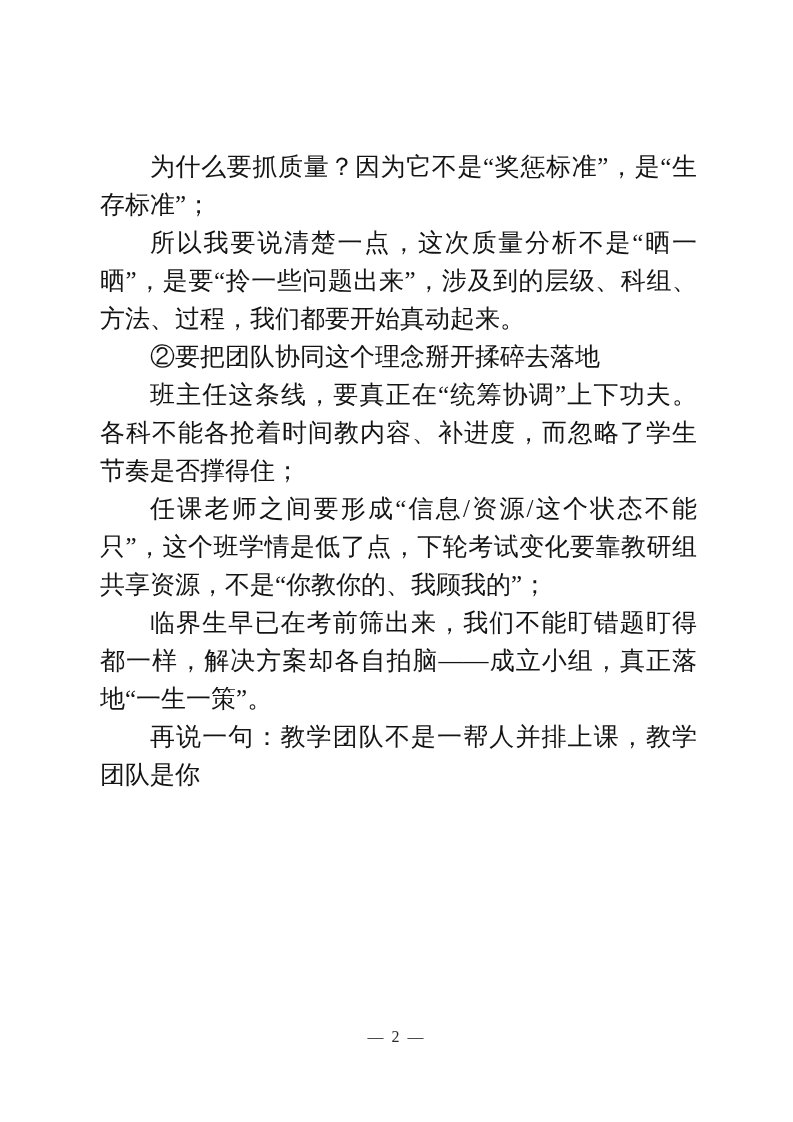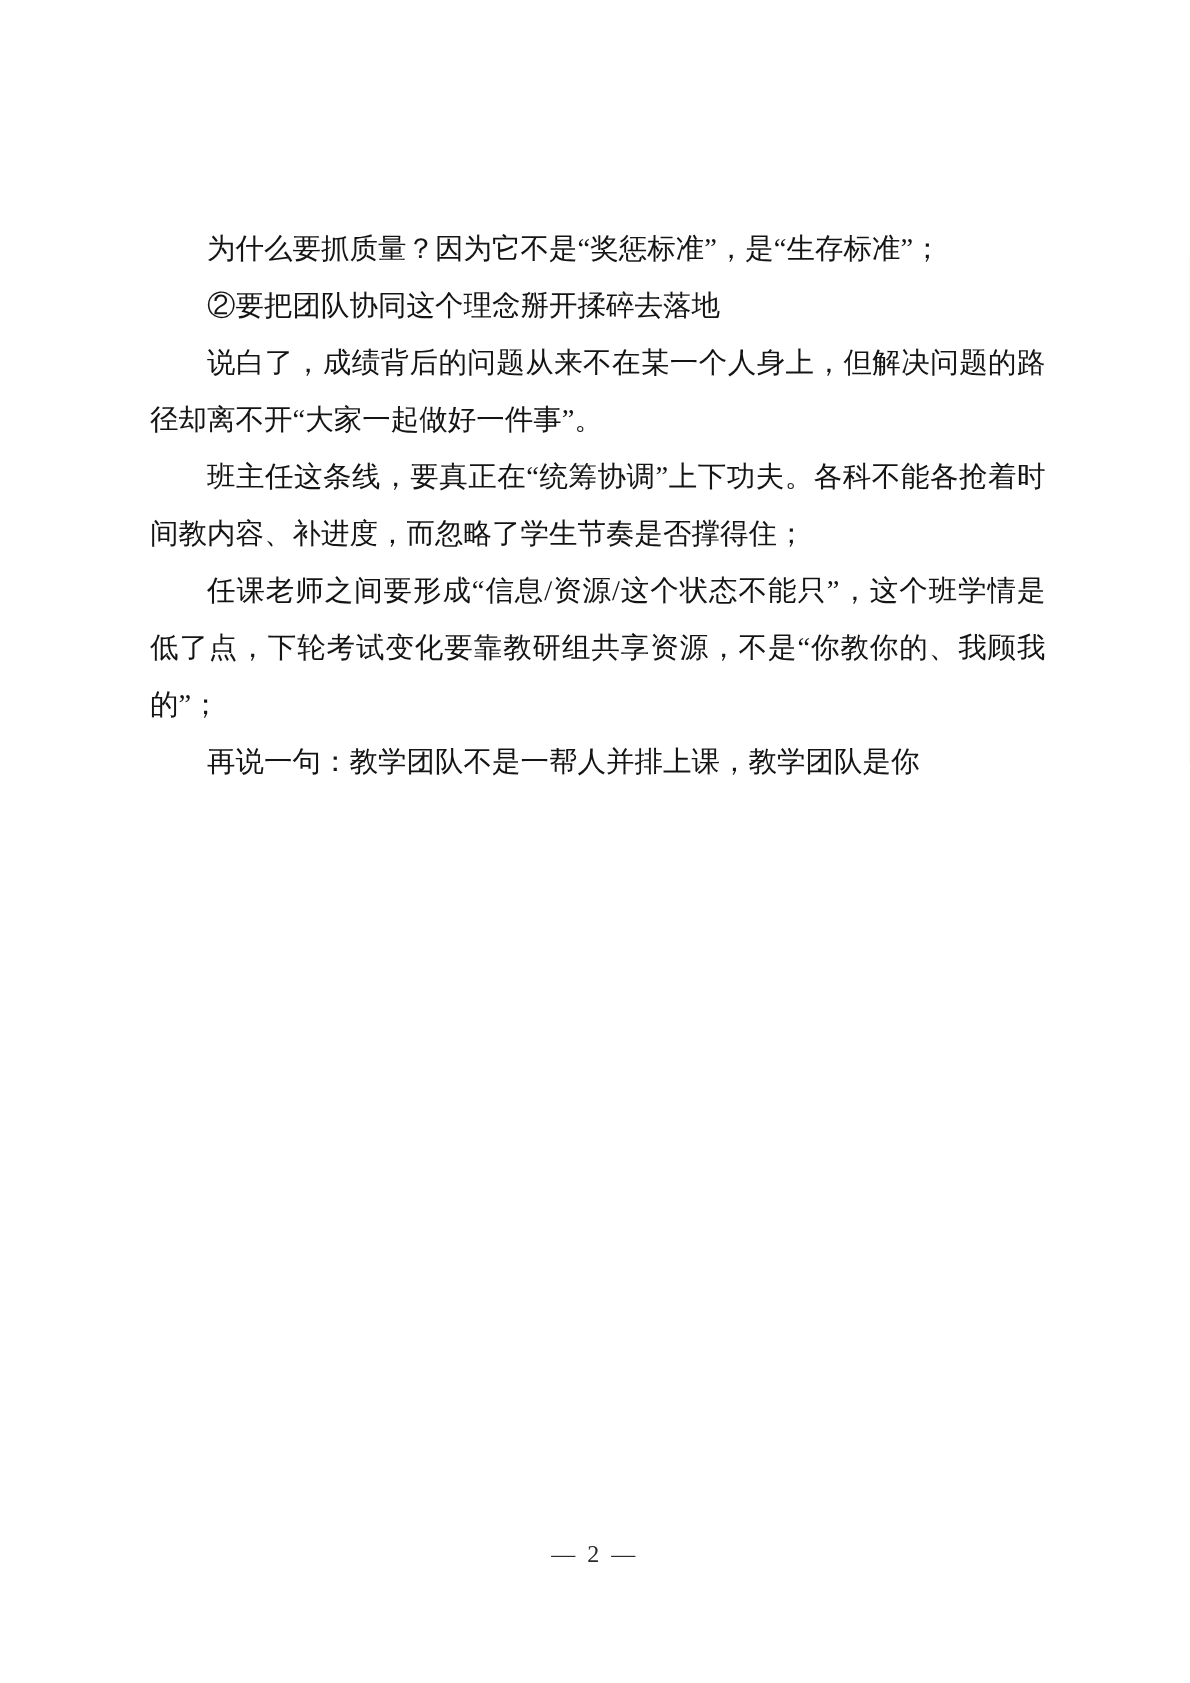--- a/index.html
+++ b/index.html
@@ -15,21 +15,21 @@
     background: #ffffff;
     font-family: "Liberation Serif", "DejaVu Serif", serif;
     color: #141414;
     overflow: hidden;
   }
   .content {
     position: absolute;
     left: 100px;
     width: 597px;
     top: 148px;
-    font-size: 19px;
+    font-size: 25px;
     line-height: 38px;
     text-align: justify;
   }
   .content p {
     margin: 0;
     padding: 0;
     text-indent: 2em;
     word-break: break-all;
   }
   .footer {
@@ -42,22 +42,23 @@
     color: #2a2a2a;
     letter-spacing: 2px;
   }
 </style>
 </head>
 <body>
 
 <div class="page">
   <div class="content">
       <p>为什么要抓质量？因为它不是“奖惩标准”，是“生存标准”；</p>
+      <p>所以我要说清楚一点，这次质量分析不是“晒一晒”，是要“拎一些问题出来”，涉及到的层级、科组、方法、过程，我们都要开始真动起来。</p>
       <p>②要把团队协同这个理念掰开揉碎去落地</p>
-      <p>说白了，成绩背后的问题从来不在某一个人身上，但解决问题的路径却离不开“大家一起做好一件事”。</p>
       <p>班主任这条线，要真正在“统筹协调”上下功夫。各科不能各抢着时间教内容、补进度，而忽略了学生节奏是否撑得住；</p>
       <p>任课老师之间要形成“信息/资源/这个状态不能只”，这个班学情是低了点，下轮考试变化要靠教研组共享资源，不是“你教你的、我顾我的”；</p>
+      <p>临界生早已在考前筛出来，我们不能盯错题盯得都一样，解决方案却各自拍脑——成立小组，真正落地“一生一策”。</p>
       <p>再说一句：教学团队不是一帮人并排上课，教学团队是你</p>
     </div>
   <div class="footer">
     <span>— 2 —</span>
   </div>
 </div>
 
 </body></html>

